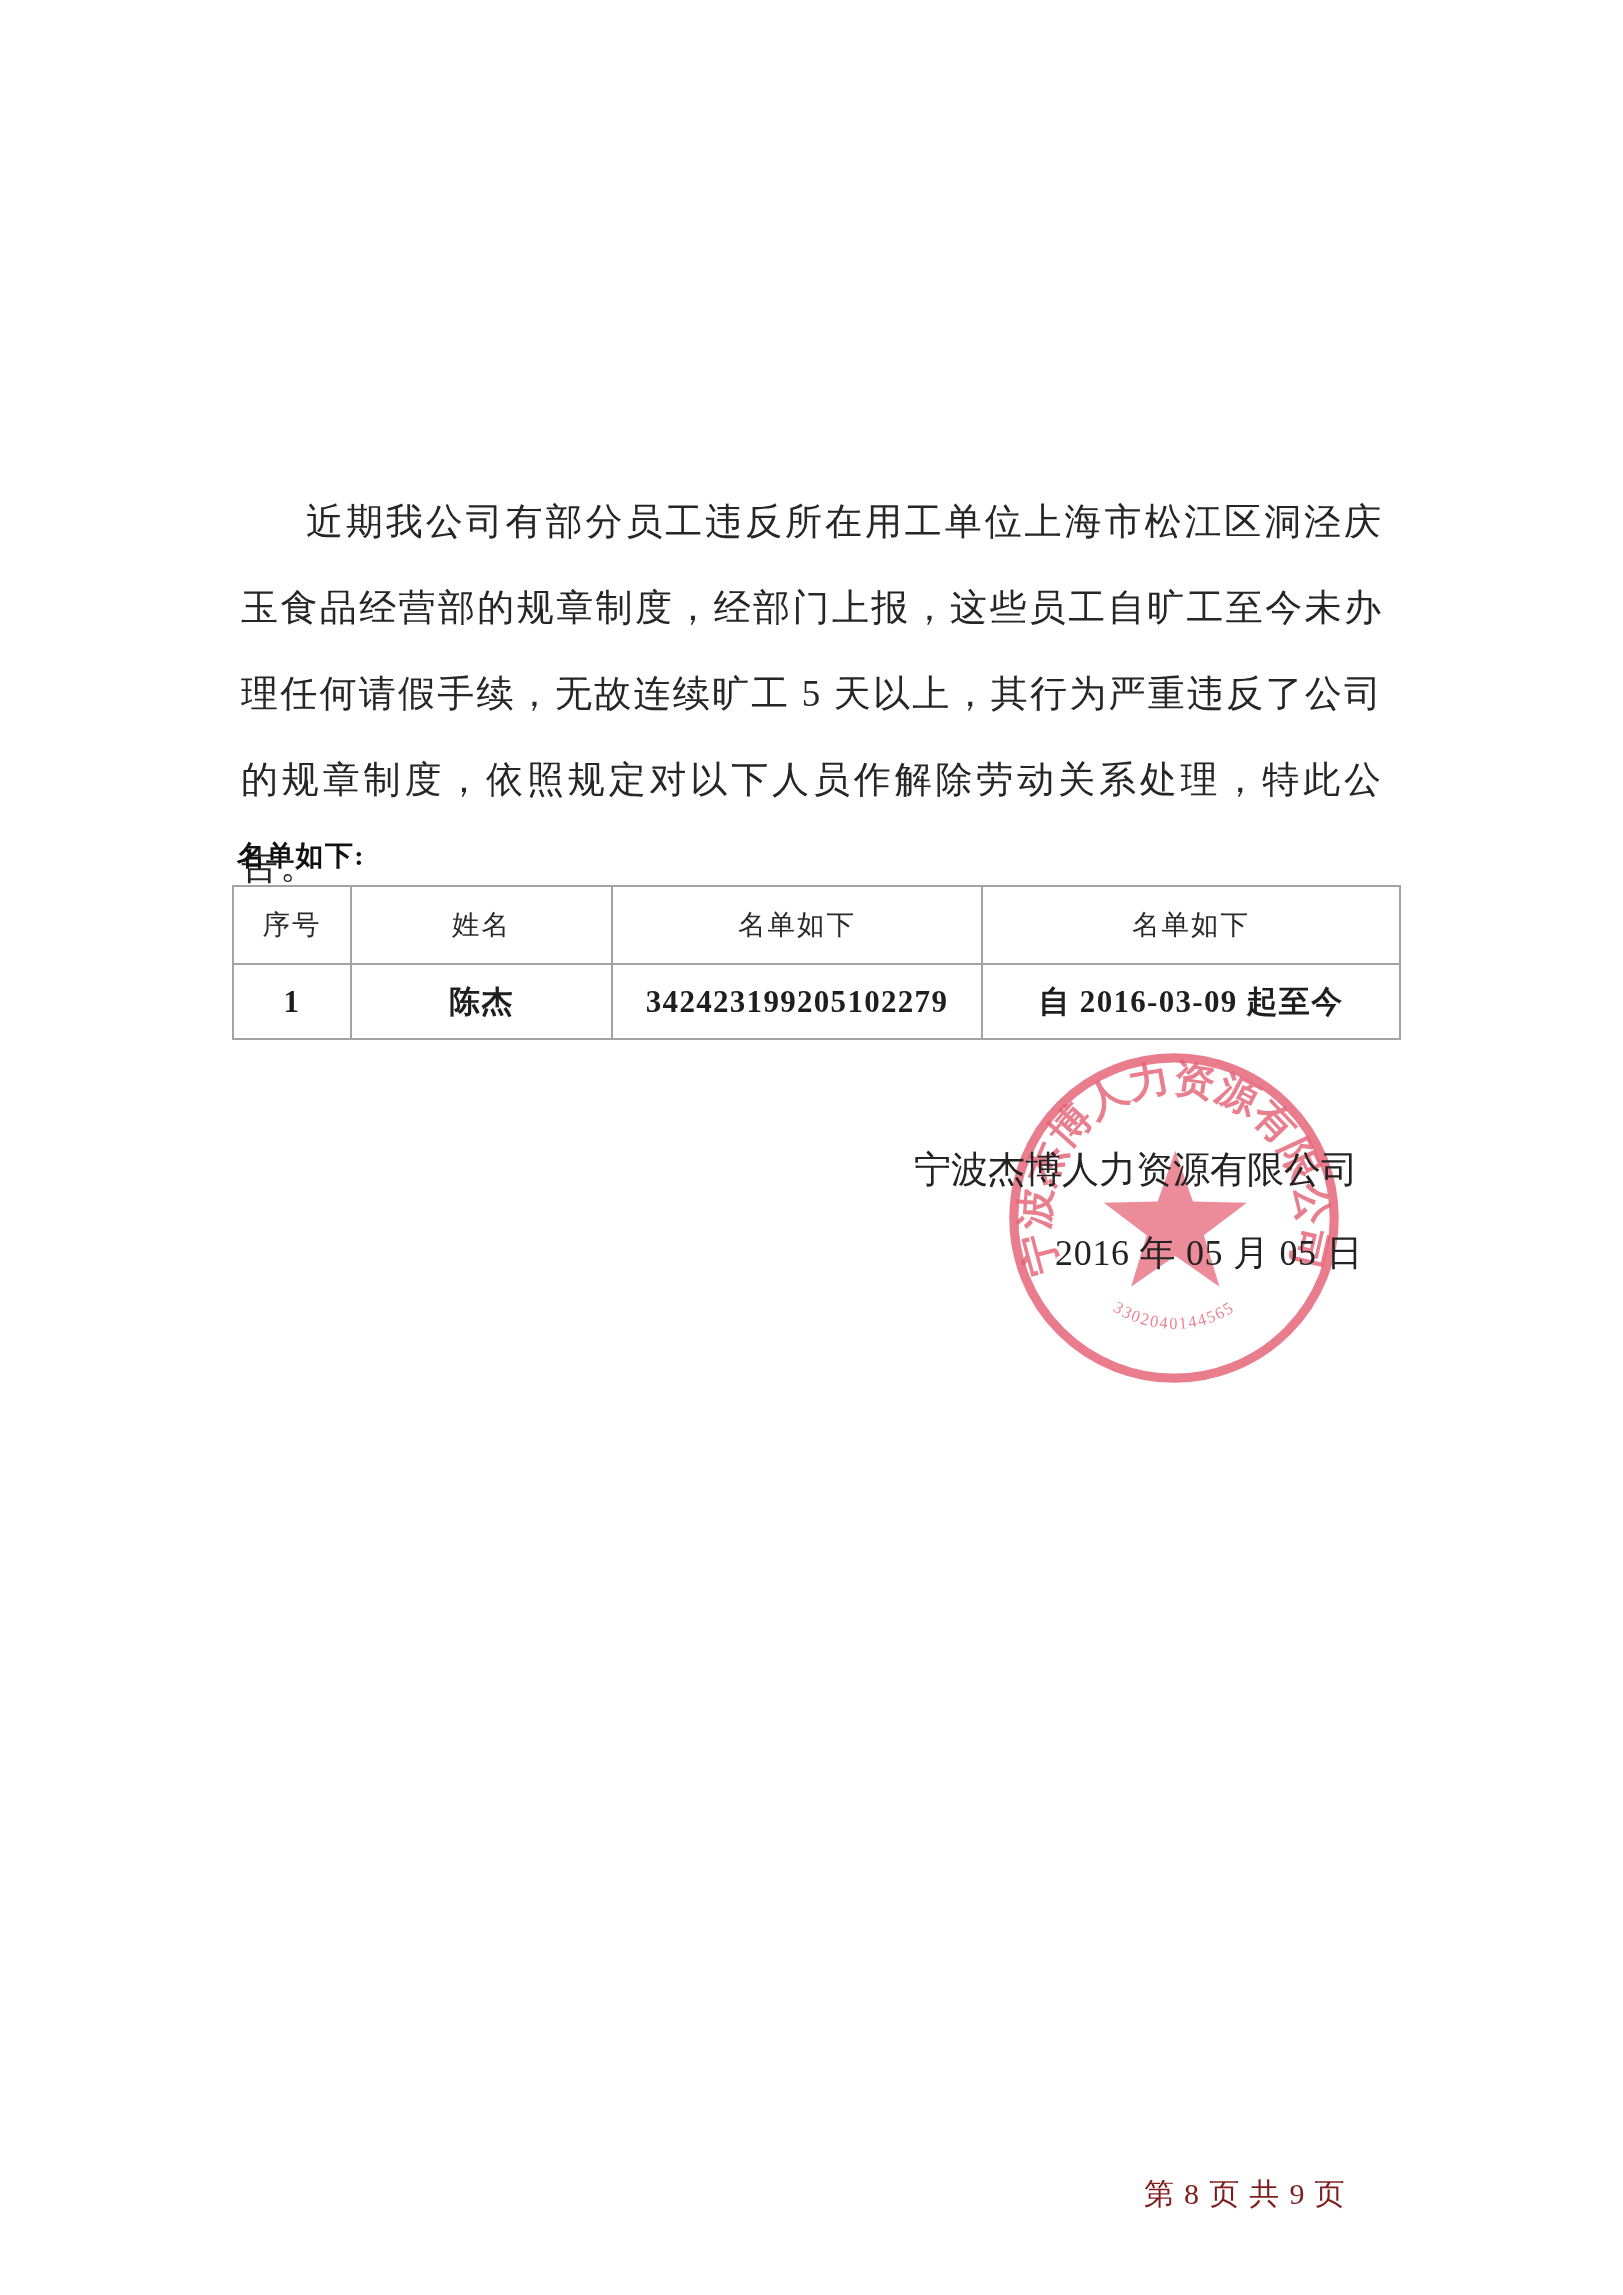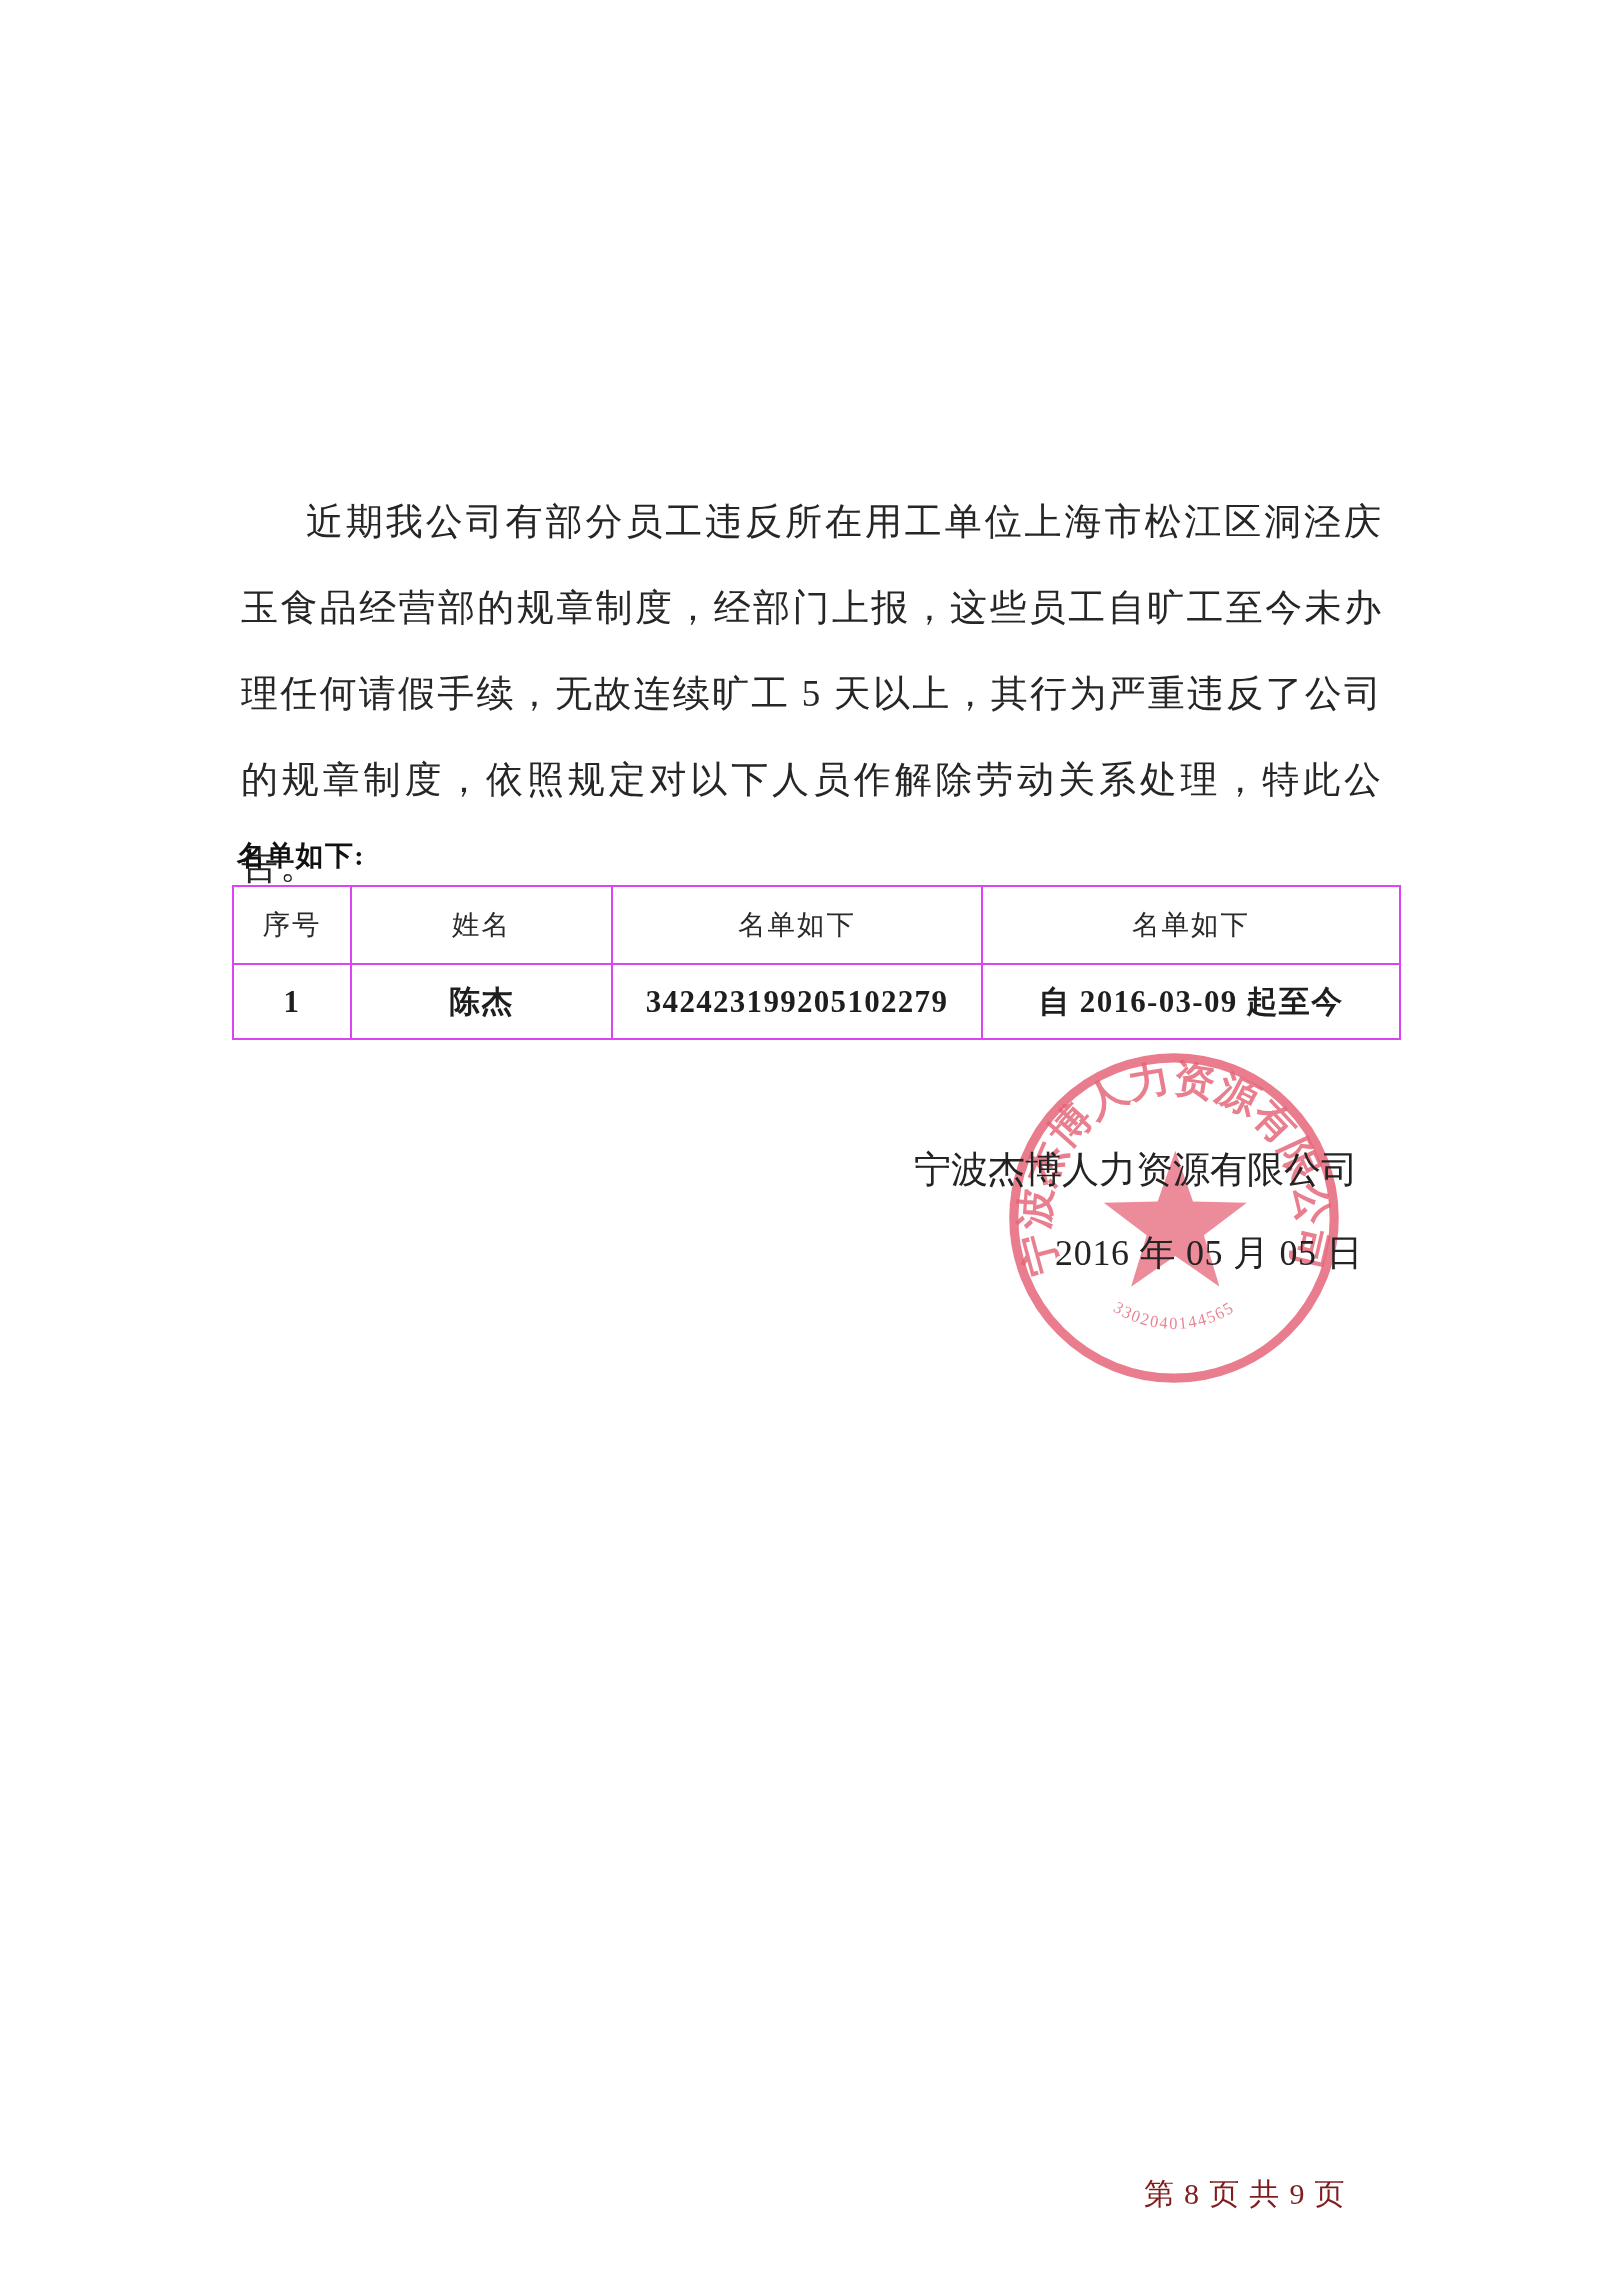--- a/index.html
+++ b/index.html
@@ -42,21 +42,21 @@
     letter-spacing: 1.3px;
     z-index: 3;
   }
   #roster-table-wrap { left: 232px; top: 885px; width: 1166px; z-index: 3; }
   table.roster {
     border-collapse: collapse;
     width: 1166px;
     table-layout: fixed;
   }
   table.roster th, table.roster td {
-    border: 2px solid #d946ef;
+    border: 2px solid #a3a3a3;
     text-align: center;
     vertical-align: middle;
     padding: 0;
     background: transparent;
   }
   table.roster th {
     height: 76px;
     font-size: 27.5px;
     font-weight: normal;
     color: #2a2a2a;

